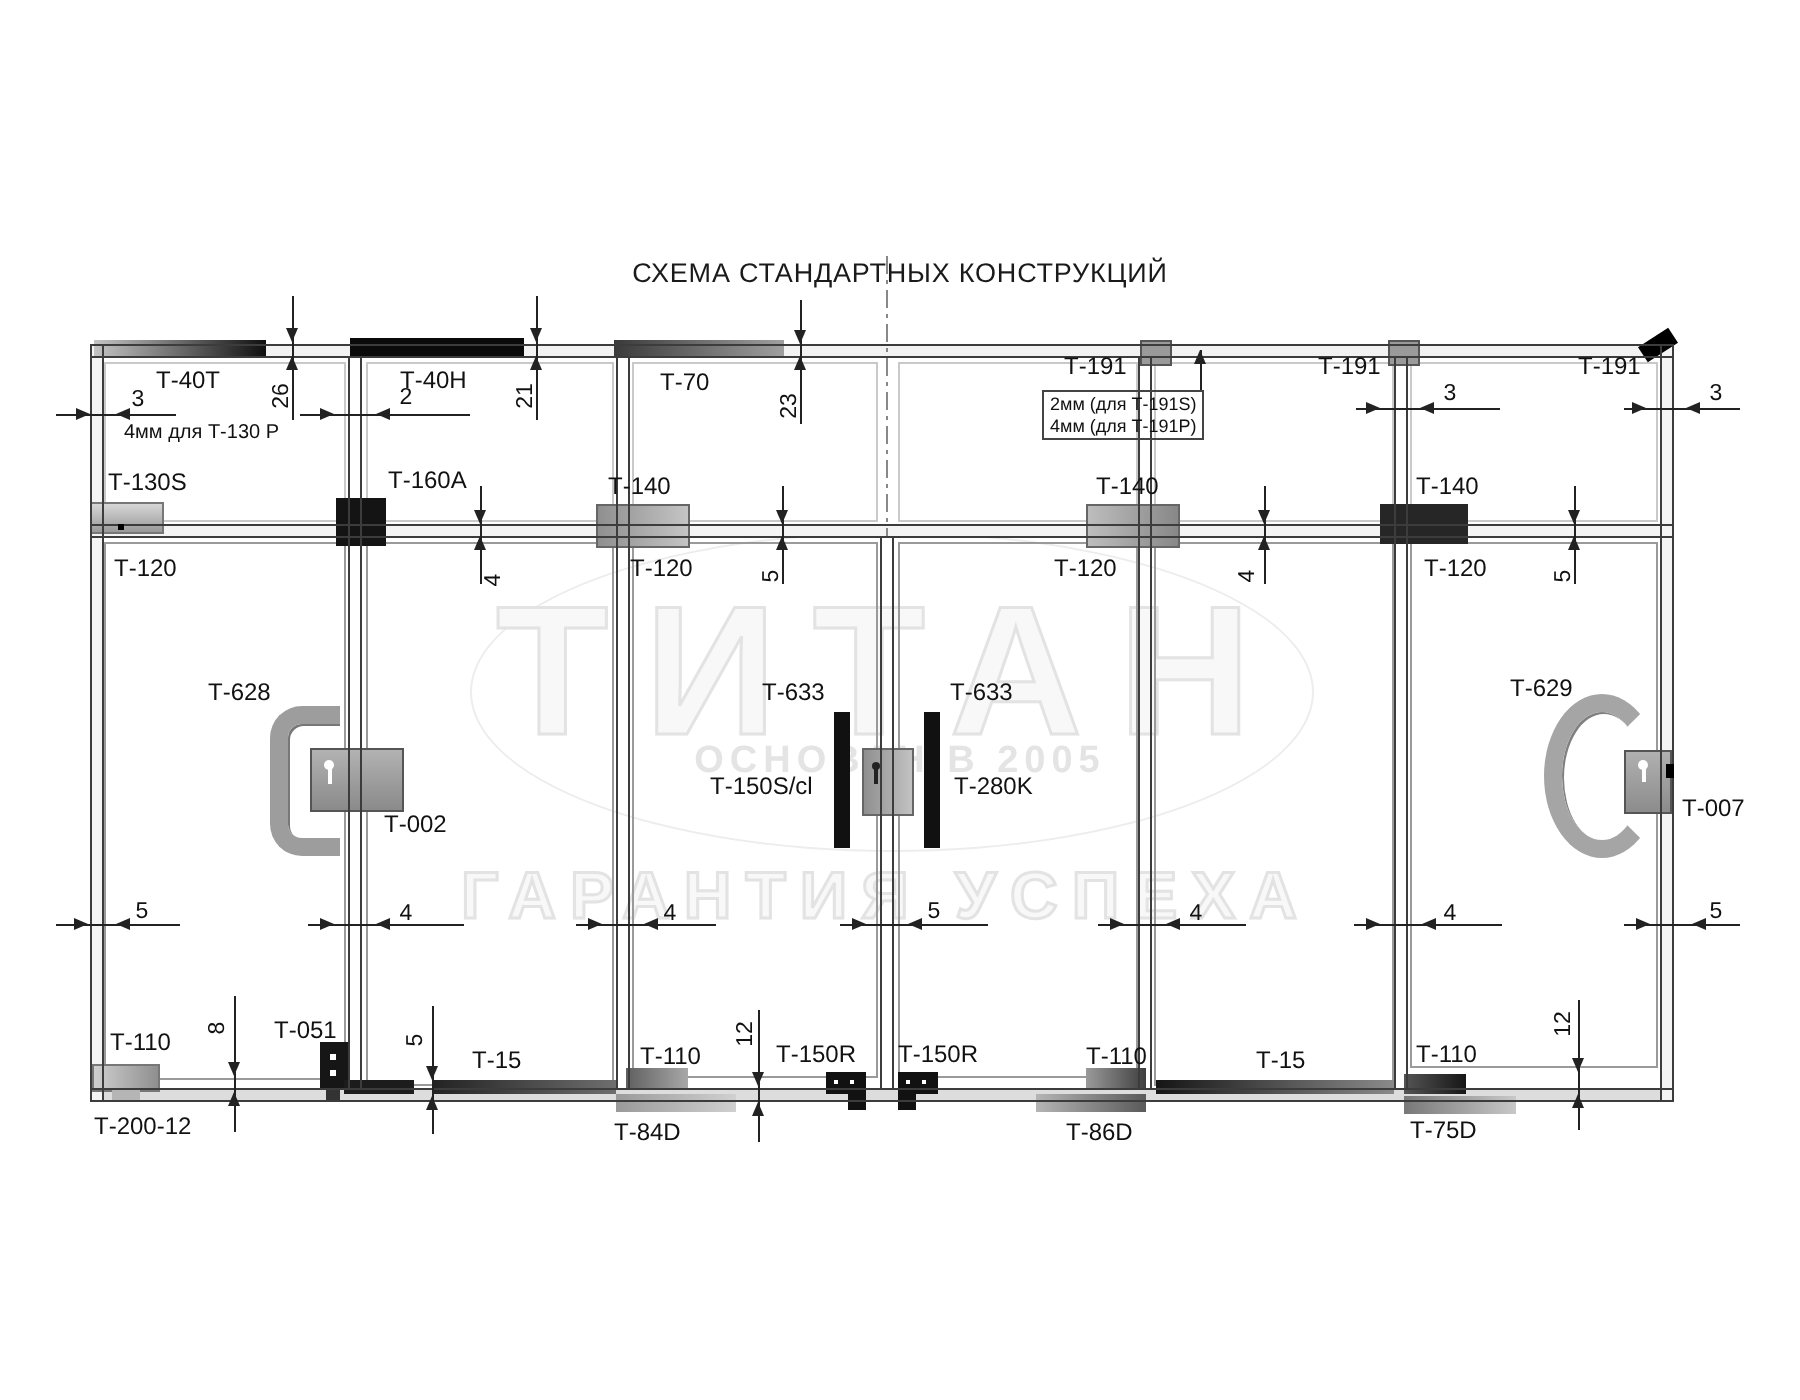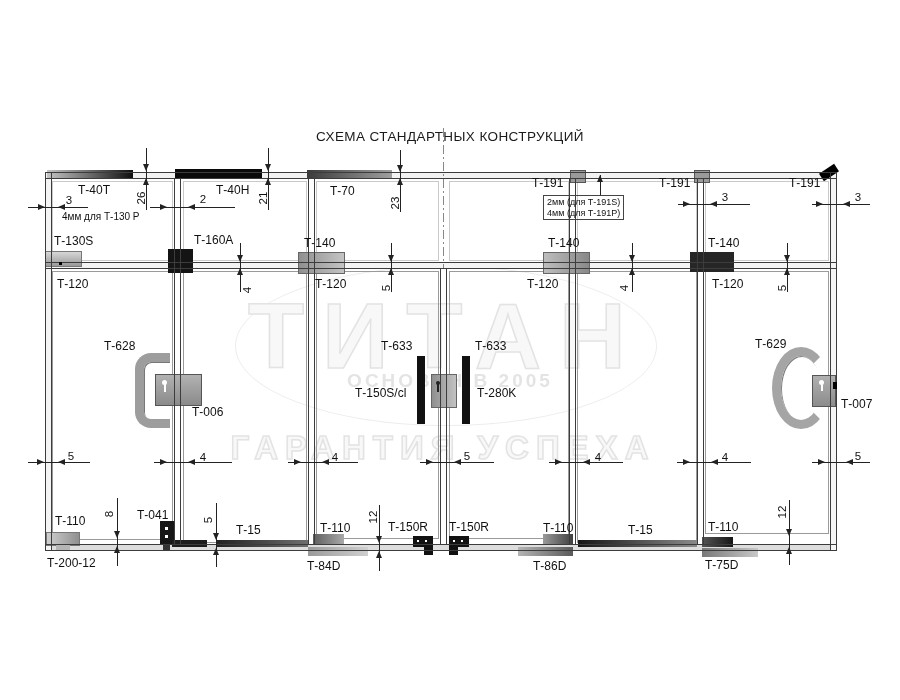--- a/index.html
+++ b/index.html
@@ -247,51 +247,51 @@
 <div class="tri tu" style="left:376px;top:551px"></div>
 <div class="dimt rot" style="left:362px;top:511px">12</div>
 
 <div class="vl diml" style="left:789px;top:500px;height:65px"></div>
 <div class="tri td" style="left:786px;top:529px"></div>
 <div class="tri tu" style="left:786px;top:547px"></div>
 <div class="dimt rot" style="left:771px;top:506px">12</div>
 
 <div class="vl diml" style="left:600px;top:175px;height:21px"></div>
 <div class="tri tu" style="left:597px;top:175px"></div>
-<div class="notebox" style="left:543px;top:195px">
+<div class="notebox" style="left:521px;top:195px">
   <div>2мм (для Т-191S)</div>
   <div>4мм (для Т-191P)</div>
 </div>
 
 <div class="lbl" style="left:78px;top:183px">Т-40Т</div>
-<div class="lbl" style="left:216px;top:183px">Т-40Н</div>
+<div class="lbl" style="left:200px;top:183px">Т-40Н</div>
 <div class="lbl" style="left:330px;top:184px">Т-70</div>
 <div class="lbl" style="left:532px;top:176px">Т-191</div>
 <div class="lbl" style="left:659px;top:176px">Т-191</div>
 <div class="lbl" style="left:789px;top:176px">Т-191</div>
 <div class="lbl sm" style="left:62px;top:211px">4мм для Т-130 Р</div>
 <div class="lbl" style="left:54px;top:234px">Т-130S</div>
 <div class="lbl" style="left:194px;top:233px">Т-160А</div>
 <div class="lbl" style="left:304px;top:236px">Т-140</div>
 <div class="lbl" style="left:548px;top:236px">Т-140</div>
 <div class="lbl" style="left:708px;top:236px">Т-140</div>
 <div class="lbl" style="left:57px;top:277px">Т-120</div>
 <div class="lbl" style="left:315px;top:277px">Т-120</div>
 <div class="lbl" style="left:527px;top:277px">Т-120</div>
 <div class="lbl" style="left:712px;top:277px">Т-120</div>
 <div class="lbl" style="left:104px;top:339px">Т-628</div>
-<div class="lbl" style="left:192px;top:405px">Т-006</div>
+<div class="lbl" style="left:192px;top:405px">Т-002</div>
 <div class="lbl" style="left:381px;top:339px">Т-633</div>
 <div class="lbl" style="left:475px;top:339px">Т-633</div>
 <div class="lbl" style="left:355px;top:386px">Т-150S/cl</div>
 <div class="lbl" style="left:477px;top:386px">Т-280K</div>
 <div class="lbl" style="left:755px;top:337px">Т-629</div>
 <div class="lbl" style="left:841px;top:397px">Т-007</div>
 <div class="lbl" style="left:55px;top:514px">Т-110</div>
-<div class="lbl" style="left:137px;top:508px">Т-041</div>
+<div class="lbl" style="left:137px;top:508px">Т-051</div>
 <div class="lbl" style="left:47px;top:556px">Т-200-12</div>
 <div class="lbl" style="left:236px;top:523px">Т-15</div>
 <div class="lbl" style="left:320px;top:521px">Т-110</div>
 <div class="lbl" style="left:388px;top:520px">Т-150R</div>
 <div class="lbl" style="left:449px;top:520px">Т-150R</div>
 <div class="lbl" style="left:543px;top:521px">Т-110</div>
 <div class="lbl" style="left:307px;top:559px">Т-84D</div>
 <div class="lbl" style="left:533px;top:559px">Т-86D</div>
 <div class="lbl" style="left:628px;top:523px">Т-15</div>
 <div class="lbl" style="left:708px;top:520px">Т-110</div>

